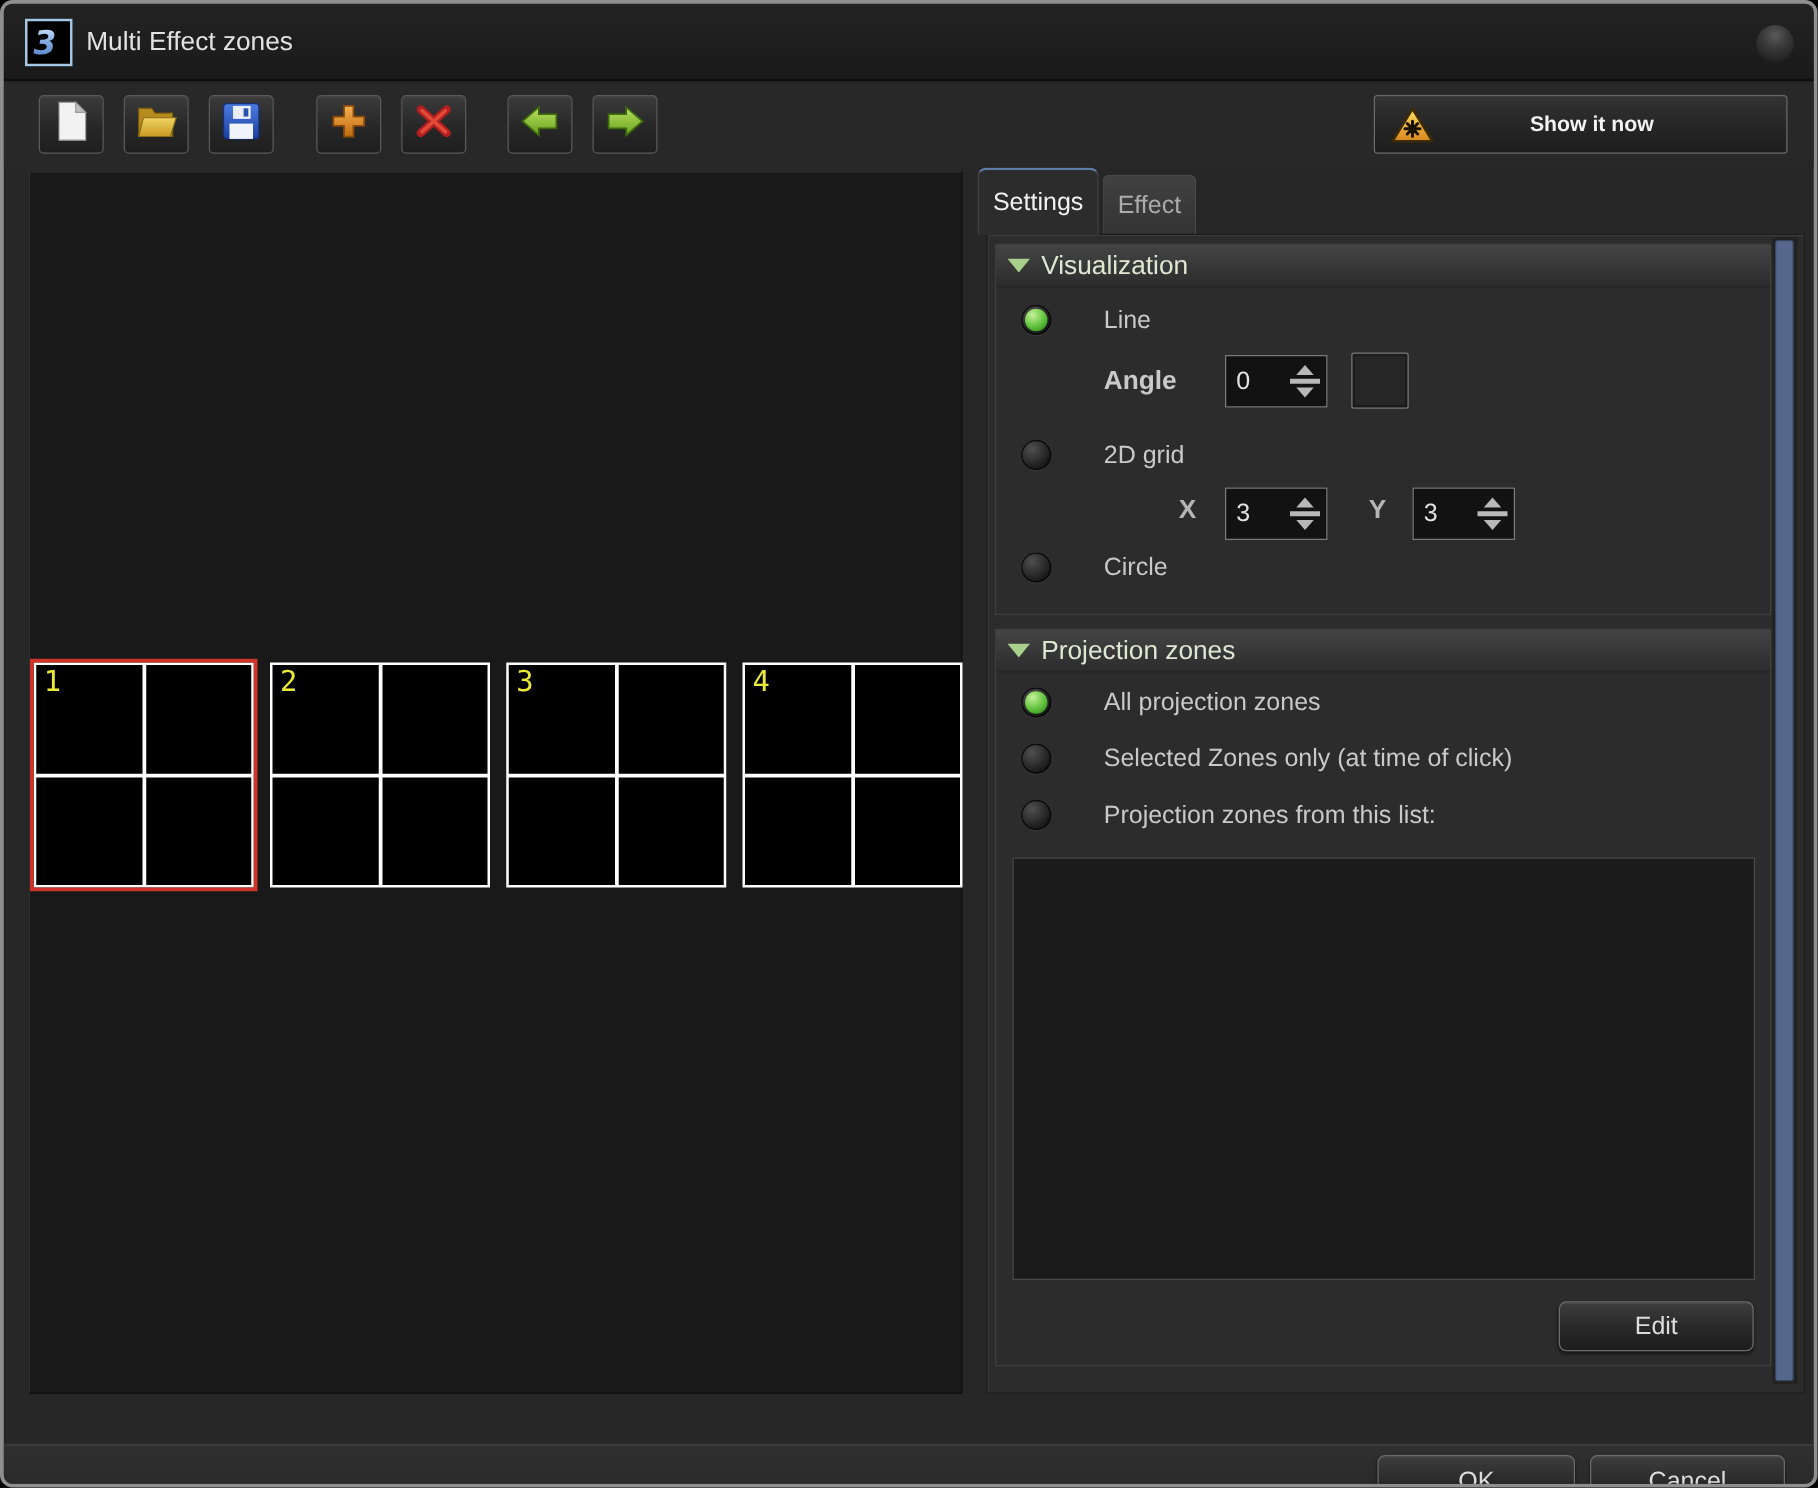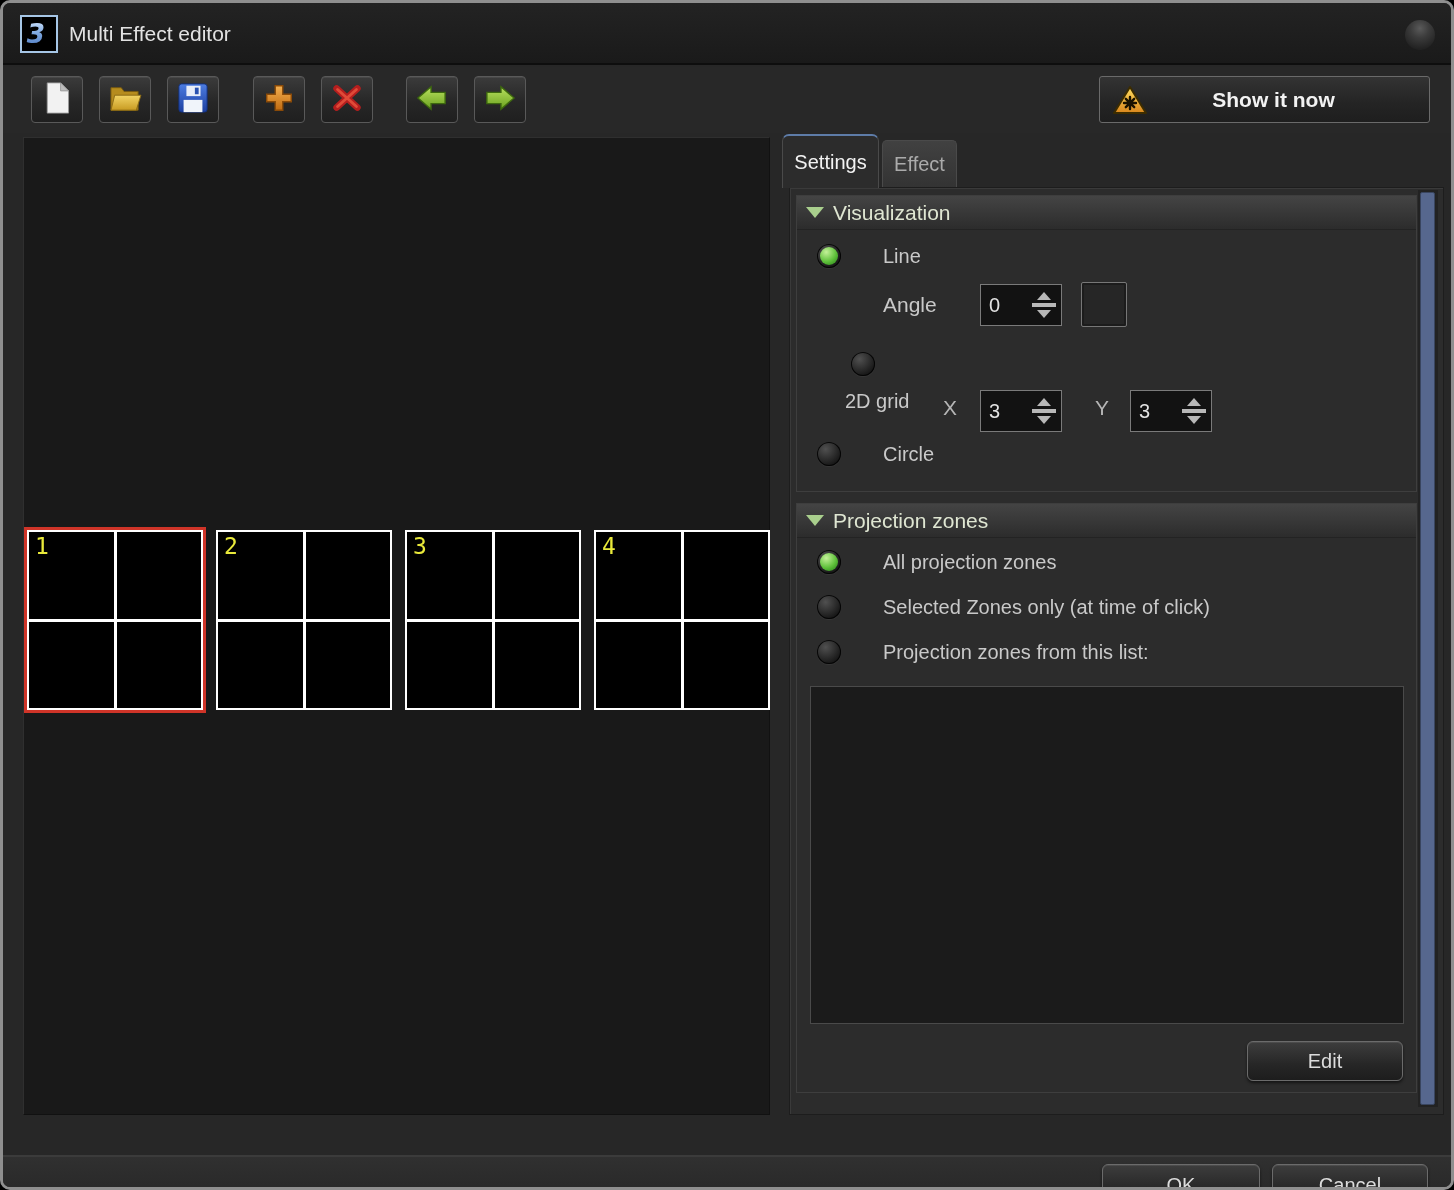--- a/index.html
+++ b/index.html
@@ -22,21 +22,21 @@
   .toolbar{position:absolute;top:64px;left:0;right:0;height:66px;background:#282828;}
   .tb-btn{position:absolute;top:9px;width:52px;height:47px;border:1px solid #595959;border-radius:4px;
     background:linear-gradient(180deg,#3b3b3b,#272727 55%,#1f1f1f);
     box-shadow:inset 0 1px 0 rgba(255,255,255,.07);display:flex;align-items:center;justify-content:center;cursor:pointer;}
   .b-new{left:28px;} .b-open{left:96px;} .b-save{left:164px;}
   .b-add{left:250px;} .b-del{left:318px;}
   .b-prev{left:403px;} .b-next{left:471px;}
   .show-btn{position:absolute;top:9px;right:21px;width:331px;height:47px;border:1px solid #6a6a6a;border-radius:3px;
     background:linear-gradient(180deg,#333,#242424 60%,#1e1e1e);display:flex;align-items:center;cursor:pointer;}
   .show-btn .w-icon{margin-left:12px;display:flex;}
-  .show-btn .lbl{flex:1;text-align:center;color:#f2f2f2;font-size:21px;font-weight:bold;margin-right:30px;}
+  .show-btn .lbl{flex:1;text-align:center;color:#f2f2f2;font-size:17px;font-weight:bold;margin-right:30px;}
 
   
   .preview{position:absolute;left:20px;top:134px;width:747px;height:978px;
     background:#191919;border:1px solid #2f2f2f;border-right-color:#111;border-bottom-color:#111;}
   .thumb{position:absolute;top:527px;width:176px;height:180px;background:#fff;padding:2px;cursor:pointer;}
   .thumb .grid2{width:100%;height:100%;display:grid;grid-template-columns:1fr 1fr;grid-template-rows:1fr 1fr;gap:3px;background:#fff;}
   .thumb .cell{background:#000;}
   .thumb .num{position:absolute;top:5px;left:8px;color:#e9e93a;font-size:23px;line-height:1;
     font-family:"DejaVu Sans Mono",monospace;}
   .thumb.selected{outline:3px solid #cf3428;outline-offset:0;}
@@ -70,21 +70,21 @@
   .rlabel{font-size:20px;color:#c9c9c9;margin-left:28px;}
   .row{position:absolute;display:flex;align-items:center;gap:14px;}
 
   .spinner{position:absolute;width:82px;height:42px;background:#121212;border:1px solid #7a7a7a;
     display:flex;align-items:center;cursor:text;}
   .spin-val{flex:1;padding-left:8px;color:#e2e2e2;font-size:20px;}
   .spin-ctrl{width:32px;display:flex;flex-direction:column;align-items:center;gap:3px;padding-right:3px;cursor:pointer;}
   .s-up{width:0;height:0;border-left:7px solid transparent;border-right:7px solid transparent;border-bottom:8px solid #b8b8b8;}
   .s-bar{width:24px;height:4px;background:#b8b8b8;}
   .s-dn{width:0;height:0;border-left:7px solid transparent;border-right:7px solid transparent;border-top:8px solid #b8b8b8;}
-  .axis-lbl{position:absolute;font-size:21px;color:#b5b5b5;}
+  .axis-lbl{position:absolute;font-size:21px;color:#b5b5b5;font-weight:bold;}
 
   .swatch{position:absolute;left:284px;top:86px;width:46px;height:45px;background:#262626;
     border:1px solid #777;border-radius:2px;box-shadow:inset 0 0 0 2px #1c1c1c;cursor:pointer;}
 
   .zone-list{position:absolute;left:13px;top:182px;width:594px;height:338px;background:#1b1b1b;
     border:1px solid #4a4a4a;cursor:pointer;}
   .btn{display:flex;align-items:center;justify-content:center;color:#dcdcdc;font-size:20px;cursor:pointer;
     border:1px solid #6b6b6b;border-radius:6px;
     background:linear-gradient(180deg,#3d3d3d,#262626 60%,#1d1d1d);
     box-shadow:0 2px 3px rgba(0,0,0,.55),inset 0 1px 0 rgba(255,255,255,.08);}
@@ -111,21 +111,21 @@
         <defs>
             <linearGradient id="lg" x1="0" y1="0" x2="0" y2="1">
           <stop offset="0" stop-color="#d6e8ff"></stop>
               <stop offset="0.45" stop-color="#7fa9e0"></stop>
               <stop offset="1" stop-color="#4a77c0"></stop>
         </linearGradient>
           </defs>
         <text x="3" y="26" font-size="28" font-weight="bold" font-style="italic" font-family="DejaVu Sans, sans-serif" fill="url(#lg)">3</text>
       </svg>
     </div>
-    <div class="win-title">Multi Effect editor</div>
+    <div class="win-title">Multi Effect zones</div>
     <div class="tb-bubble"></div>
   </div>
 
   <div class="toolbar">
     <div class="tb-btn b-new">
       <span>
         <svg width="32" height="38" viewBox="0 0 36 40">
           <path d="M7 3h15l9 9v25H7z" fill="#f2f2f2" stroke="#9a9a9a"></path>
           <path d="M22 3l9 9h-9z" fill="#bdbdbd" stroke="#9a9a9a"></path>
         </svg></span>
@@ -281,21 +281,21 @@
       <div class="spinner" style="left:183px;top:88px;">
         <span class="spin-val">0</span>
         <span class="spin-ctrl">
           <span class="s-up"></span>
           <span class="s-bar"></span>
           <span class="s-dn"></span>
         </span>
       </div>
       <div class="swatch"></div>
 
-      <div class="row" style="left:20px;top:156px;flex-direction:column;">
+      <div class="row" style="left:20px;top:156px;">
         <span class="radio"></span>
         <span class="rlabel">2D grid</span>
       </div>
 
       <span class="axis-lbl" style="left:146px;top:200px;">X</span>
       <div class="spinner" style="left:183px;top:194px;">
         <span class="spin-val">3</span>
         <span class="spin-ctrl">
           <span class="s-up"></span>
           <span class="s-bar"></span>

